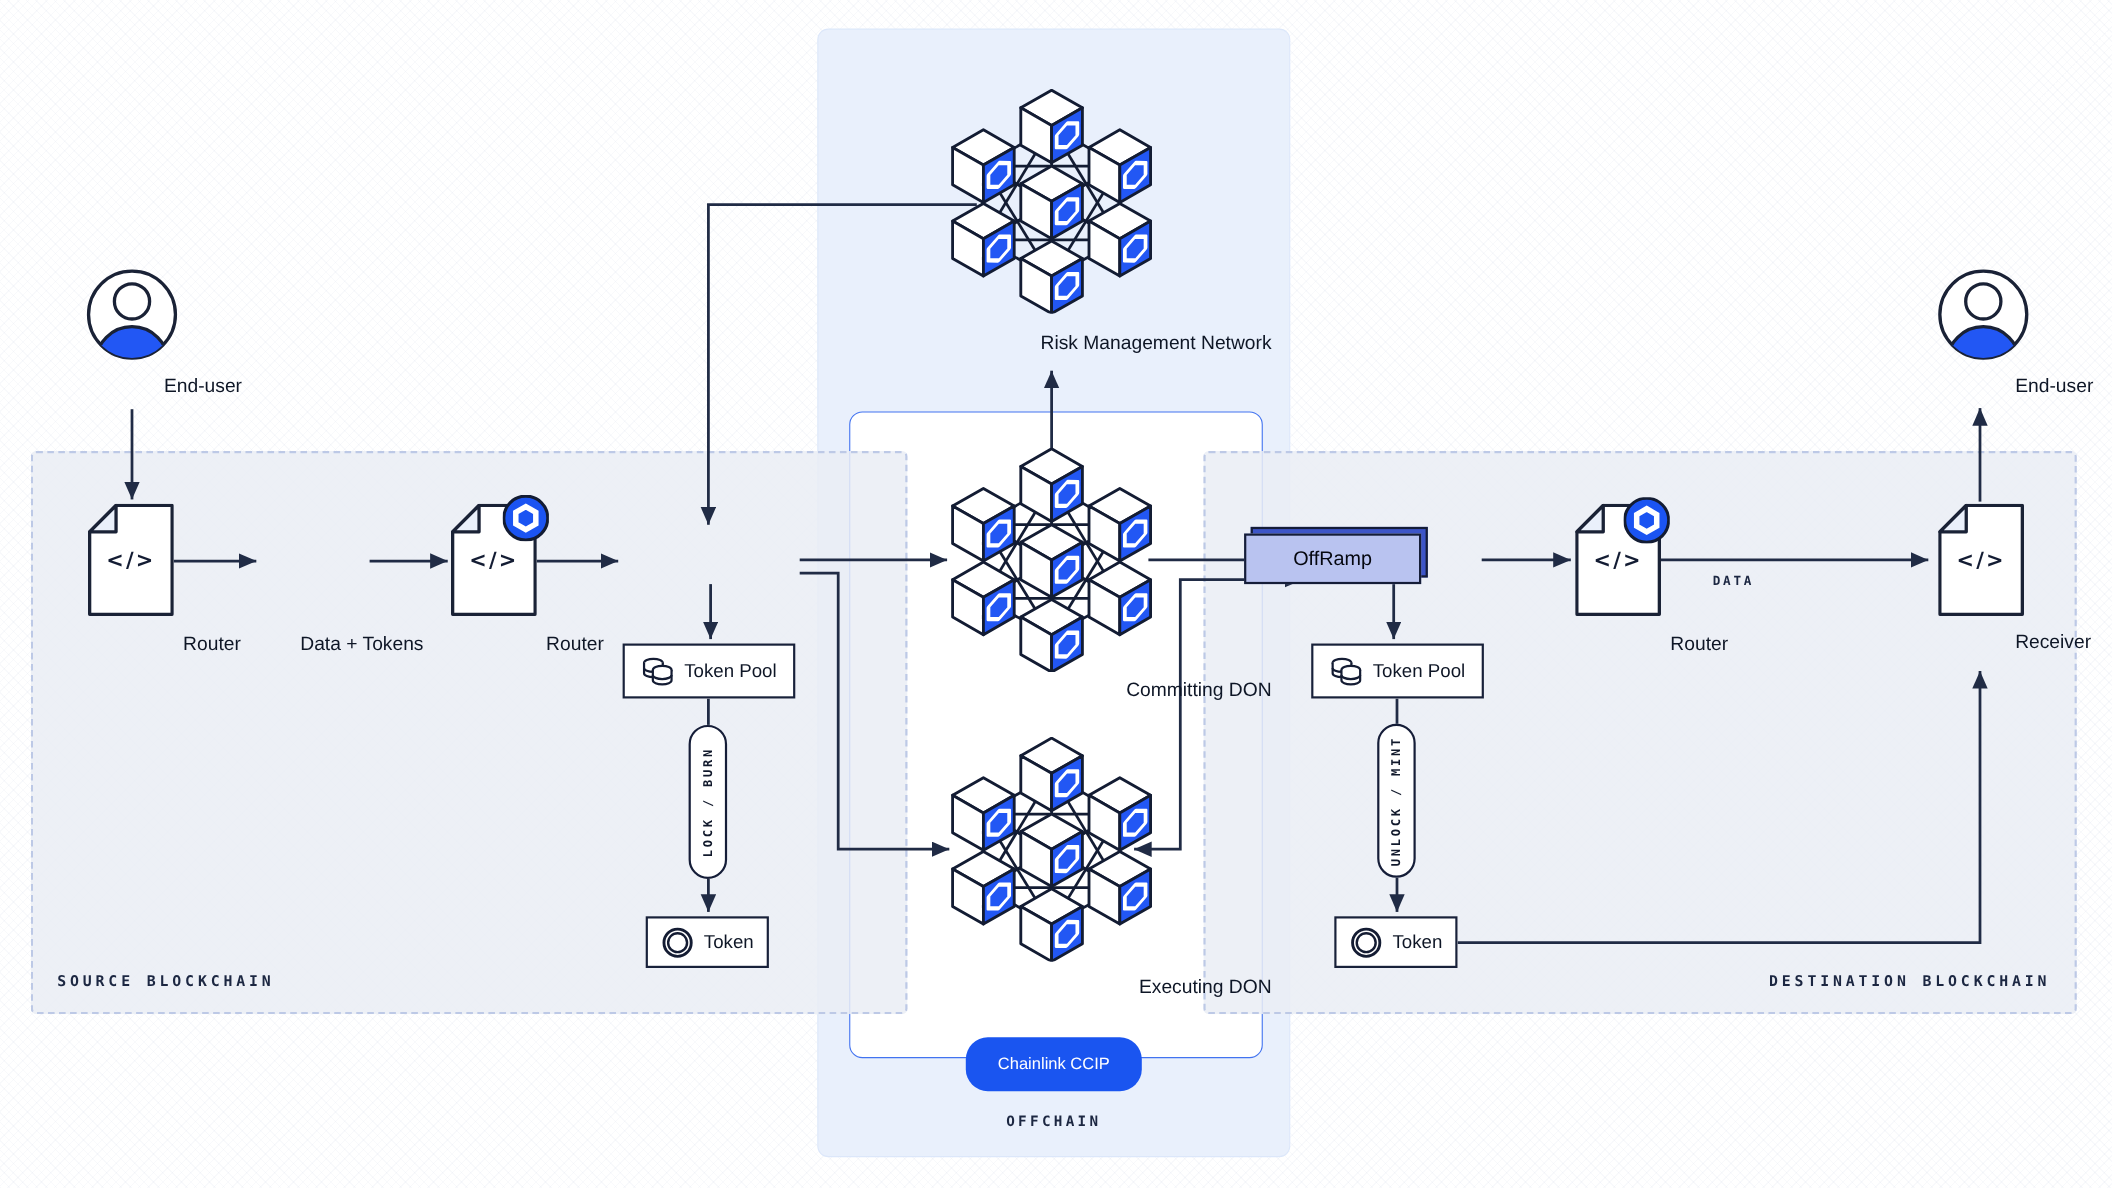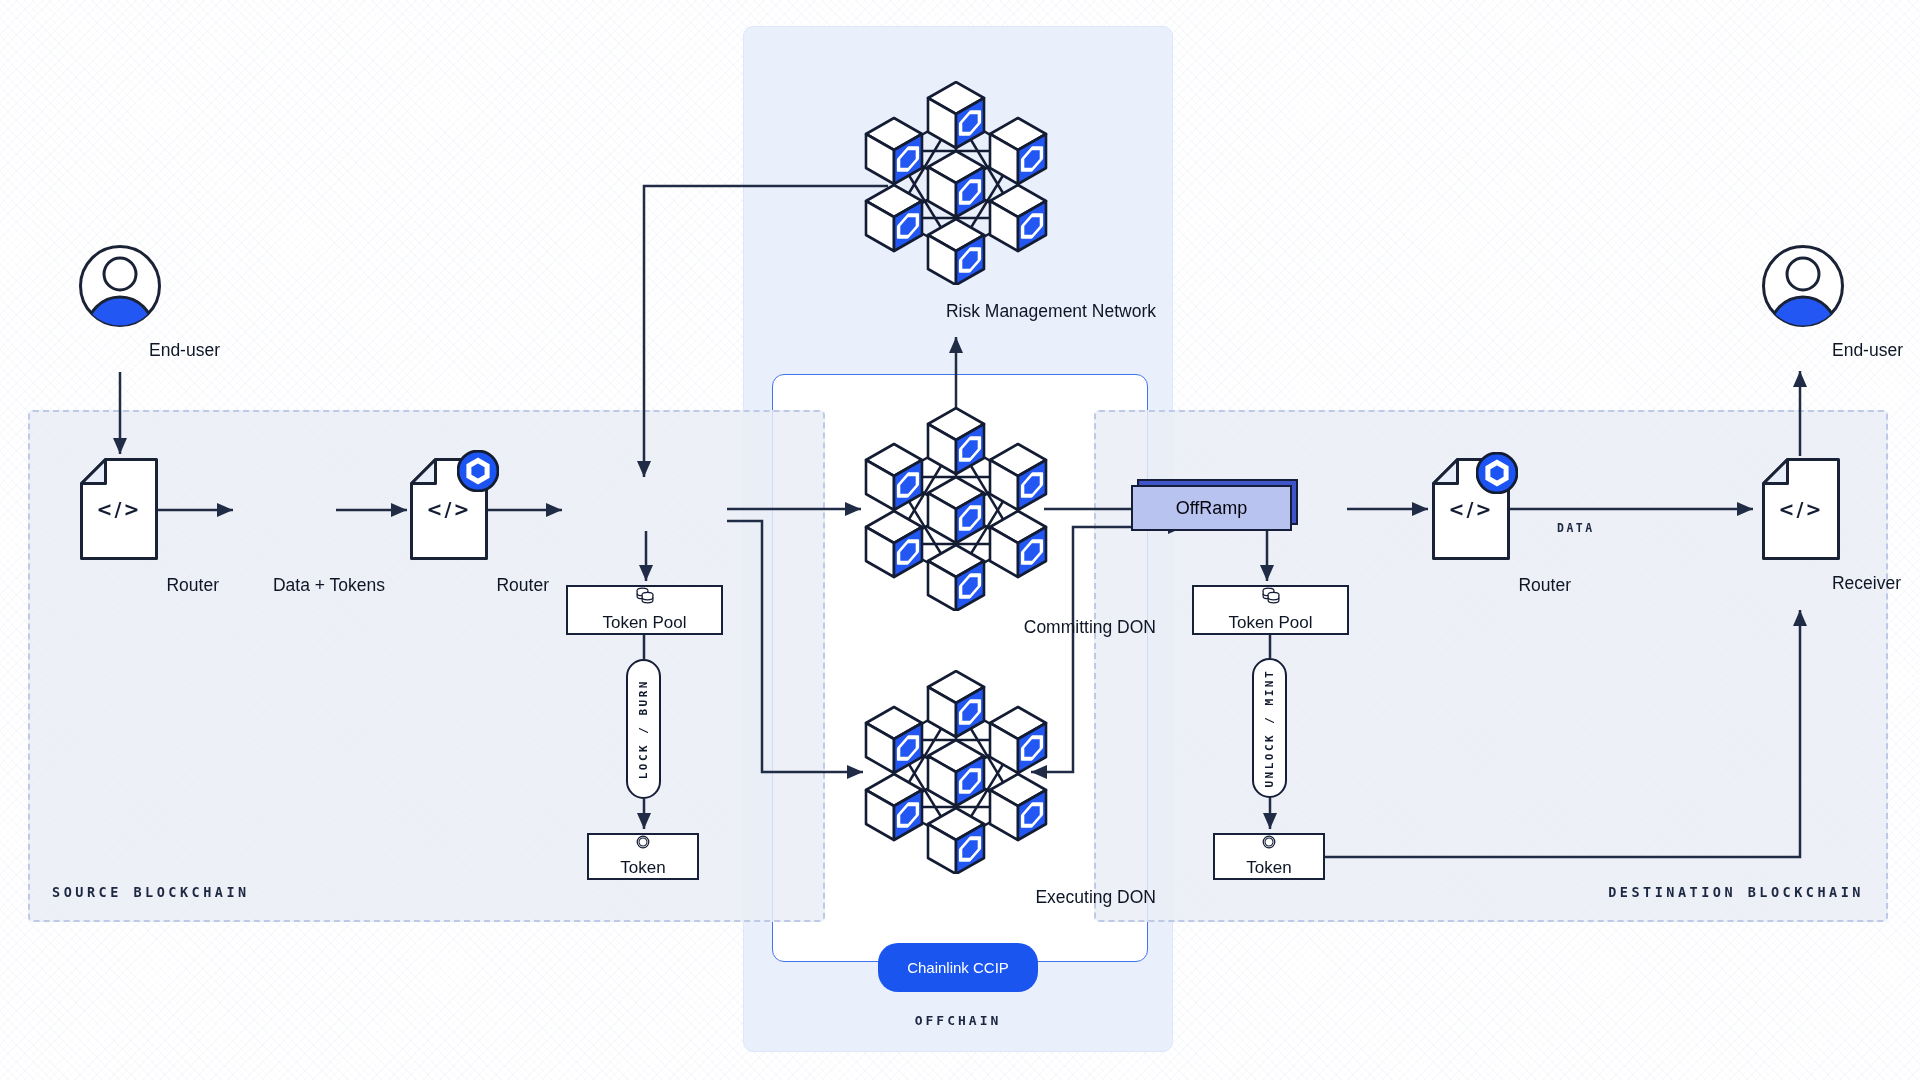--- a/index.html
+++ b/index.html
@@ -46,21 +46,21 @@
   
   .ramp{width:168px;height:53px;}
   .ramp .back{position:absolute;left:6px;top:0;width:161px;height:46px;background:#3d55c8;border:2.5px solid #151d38;}
   .ramp .front{
     position:absolute;left:0;top:6px;width:161px;height:46px;background:#b9c3f0;border:2.5px solid #151d38;
     display:flex;align-items:center;justify-content:center;font-size:18px;font-weight:500;color:#05070f;
   }
   
   .box{
     background:#fff;border:2.5px solid #18213a;display:flex;align-items:center;justify-content:center;gap:9px;
-    font-size:17px;font-weight:500;color:#0e1626;white-space:nowrap;flex-direction:column;
+    font-size:17px;font-weight:500;color:#0e1626;white-space:nowrap;
   }
   .capsule{
     width:35px;height:140px;border:2.5px solid #151d38;border-radius:18px;background:#fff;
     display:flex;align-items:center;justify-content:center;
   }
   .capsule span{
     writing-mode:vertical-rl;transform:rotate(180deg);
     font-family:"DejaVu Sans Mono","Liberation Mono",monospace;
     font-weight:700;font-size:11px;letter-spacing:2.5px;color:#10182b;white-space:nowrap;
   }

